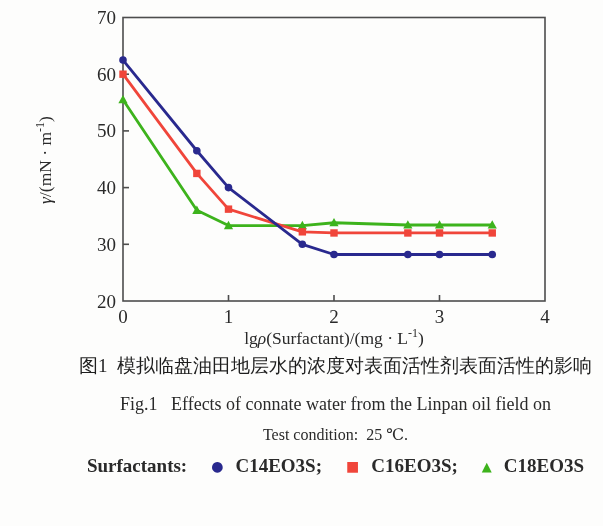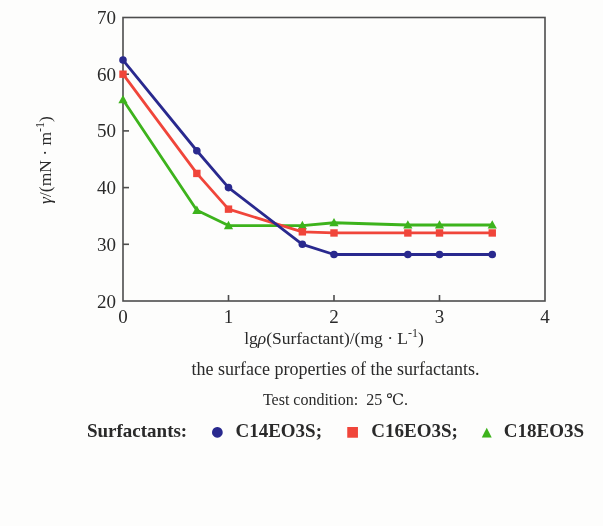--- a/index.html
+++ b/index.html
@@ -80,18 +80,19 @@
         <circle cx="228.5" cy="187.6" r="3.8" fill="#29298e"></circle>
         <circle cx="302.35" cy="244.3" r="3.8" fill="#29298e"></circle>
         <circle cx="334" cy="254.506" r="3.8" fill="#29298e"></circle>
         <circle cx="407.85" cy="254.506" r="3.8" fill="#29298e"></circle>
         <circle cx="439.5" cy="254.506" r="3.8" fill="#29298e"></circle>
         <circle cx="492.25" cy="254.506" r="3.8" fill="#29298e"></circle>
       </g>
     </svg>
 
   <div class="captions">
-    <div class="cap-en2">the surface properties of the surfactants.</div>
+    <div class="cap-zh">图1  模拟临盘油田地层水的浓度对表面活性剂表面活性的影响</div>
+    <div class="cap-en1">Fig.1   Effects of connate water from the Linpan oil field on</div>
     <div class="cond">Test condition:  25 ℃.</div>
     <div class="legend" id="legend"><span>Surfactants:</span><span class="mk" style="color: rgb(41, 41, 142);">●</span><span>C14EO3S;</span><span class="mk" style="color: rgb(240, 69, 58);">■</span><span>C16EO3S;</span><span class="mk tri" style="color: rgb(61, 179, 28);">▲</span><span>C18EO3S</span></div>
   </div>
 
 </div>
 
 </body></html>

